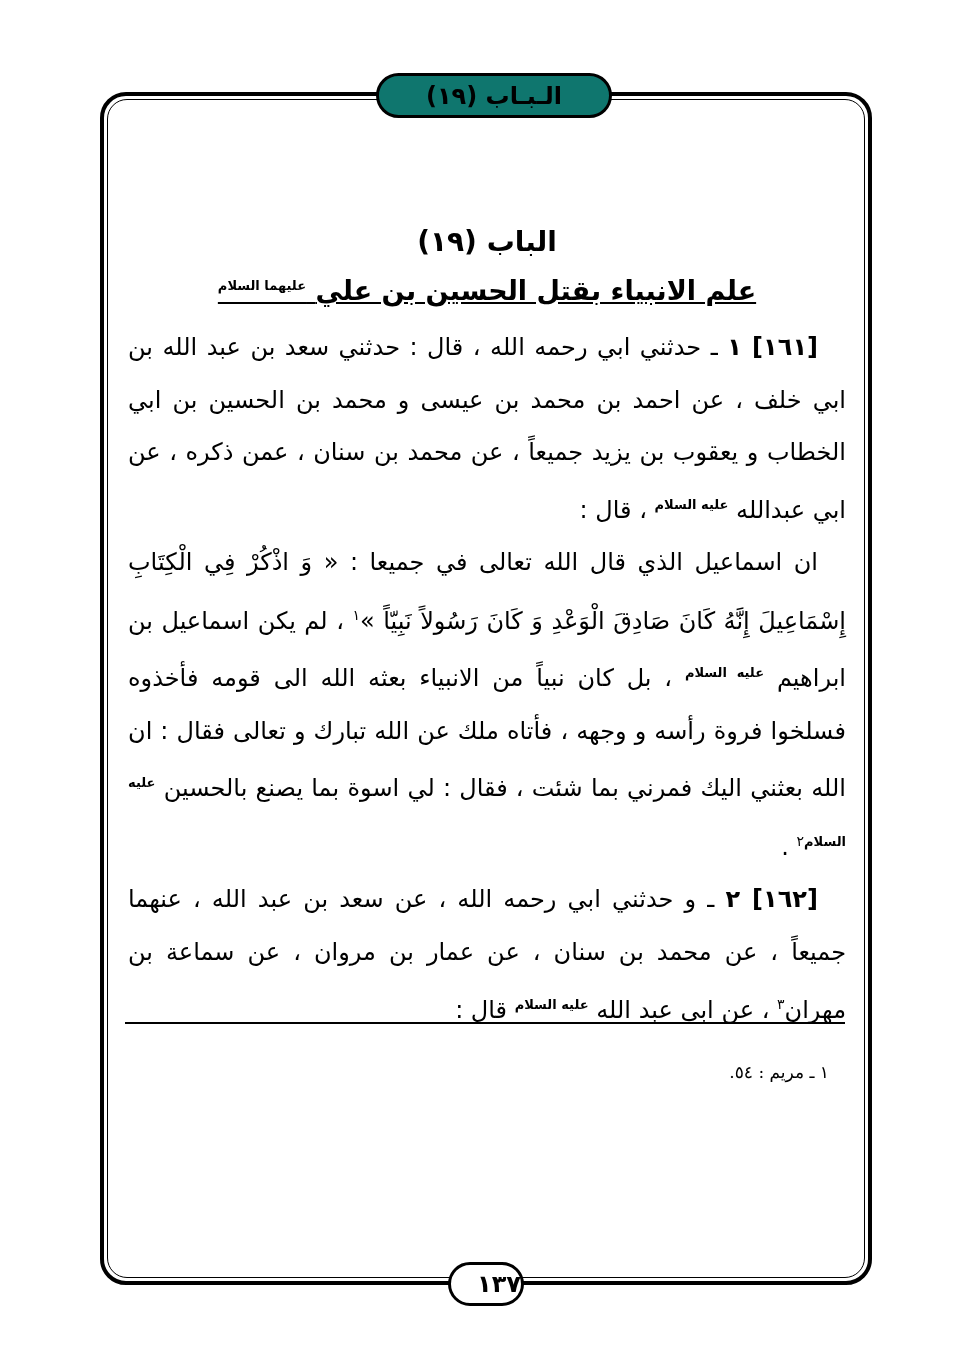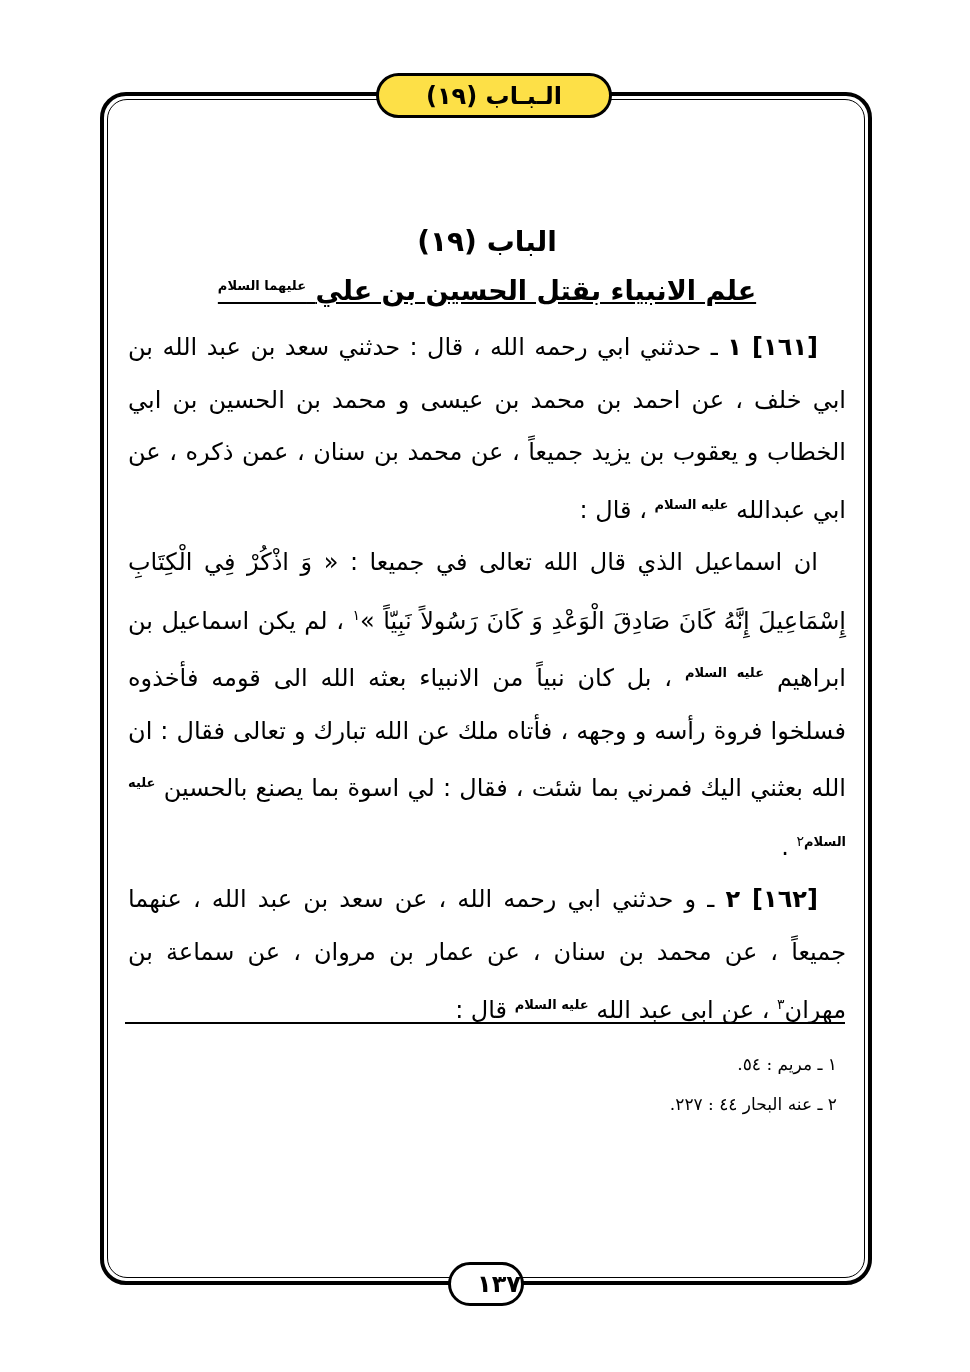--- a/index.html
+++ b/index.html
@@ -3,38 +3,38 @@
 <meta charset="utf-8">
 <style>
   html, body { margin: 0; padding: 0; background: #ffffff; }
   body { width: 970px; height: 1372px; position: relative; overflow: hidden; font-family: "DejaVu Sans", sans-serif; color: #000; }
 
   
   .frame-outer { position: absolute; left: 100px; top: 92px; width: 772px; height: 1193px; border: 4px solid #000; border-radius: 26px; box-sizing: border-box; }
   .frame-inner { position: absolute; left: 107px; top: 99px; width: 758px; height: 1179px; border: 1.5px solid #000; border-radius: 20px; box-sizing: border-box; }
 
   
-  .header-pill { position: absolute; left: 376px; top: 73px; width: 236px; height: 45px; background: #fde047; border: 3px solid #000; border-radius: 24px; box-sizing: border-box; display: flex; align-items: center; justify-content: center; direction: rtl; font-size: 24px; font-weight: bold; }
+  .header-pill { position: absolute; left: 376px; top: 73px; width: 236px; height: 45px; background: #0f766e; border: 3px solid #000; border-radius: 24px; box-sizing: border-box; display: flex; align-items: center; justify-content: center; direction: rtl; font-size: 24px; font-weight: bold; }
 
   
   .page-pill { position: absolute; left: 448px; top: 1262px; width: 76px; height: 44px; background: #fff; border: 3px solid #000; border-radius: 22px; box-sizing: border-box; display: flex; align-items: center; justify-content: flex-start; font-size: 24px; font-weight: bold; direction: rtl; }
 
   .content { position: absolute; left: 128px; top: 190px; width: 718px; direction: rtl; text-align: justify; margin-top: 32px; }
   .chapter-title { text-align: center; font-size: 28px; font-weight: bold; line-height: 40px; margin: 0; }
   .chapter-subtitle { text-align: center; font-size: 27px; font-weight: bold; line-height: 48px; margin: 0 0 6px 0; text-decoration: underline; }
   .para { font-size: 24px; line-height: 52.5px; margin: 0; text-align: justify; text-align-last: right; }
   .para.indent { text-indent: 28px; }
   .hid { font-weight: bold; }
   .quran { font-weight: normal; }
   .honorific { font-size: 13px; vertical-align: super; font-weight: bold; }
   .fn-ref { font-size: 14px; vertical-align: super; }
 
   .fn-sep { position: absolute; left: 125px; top: 1022px; width: 720px; height: 0; border-top: 2px solid #000; }
   .footnotes { position: absolute; left: 125px; top: 1040px; width: 720px; direction: rtl; text-align: right; font-family: "DejaVu Serif", serif; font-size: 17px; line-height: 32px; }
-  .footnotes p { margin: 8px; }
+  .footnotes p { margin: 16px; }
   .footnotes .fn-justify { text-align: justify; text-align-last: right; }
 </style>
 </head>
 <body>
 
 <div class="frame-outer"></div>
 <div class="frame-inner"></div>
 
 <div class="header-pill">
   <span>الـبـاب (١٩)</span>
@@ -70,18 +70,17 @@
     <span>، عن ابي عبد الله</span>
     <span class="honorific">عليه السلام</span>
     <span>قال :</span>
   </p>
 </div>
 
 <div class="fn-sep"></div>
 
 <div class="footnotes">
   <p>١ ـ مريم : ٥٤.</p>
-  <p>٢ ـ عنه البحار ٤٤ : ٢٢٧.</p>
 </div>
 
 <div class="page-pill">
   <span>١٣٧</span>
 </div>
 
 </body></html>

